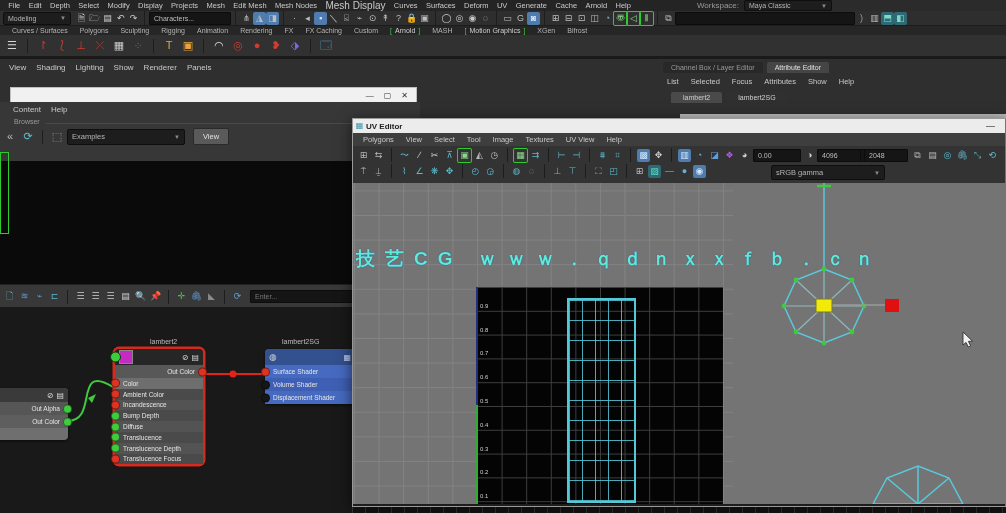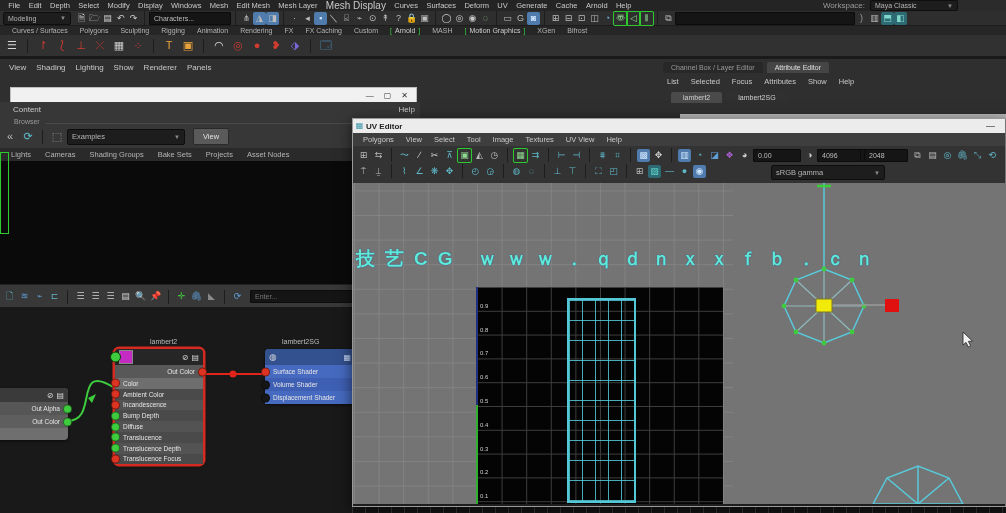--- a/index.html
+++ b/index.html
@@ -38,32 +38,32 @@
              linear-gradient(90deg,#8f8f8f 1px,transparent 1px);
              background-size:24.6px 24.6px;opacity:.55;}
   .tick{position:absolute;font-size:6px;color:#cfcfcf;white-space:nowrap;}
   .wm{position:absolute;font-size:19px;font-weight:bold;color:#5eead4;letter-spacing:10px;white-space:nowrap;text-shadow:0 0 1px #1a2f9a;}
 </style>
 </head>
 <body>
 
 <div id="stage">
 
-  <div class="abs row" style="left:0;top:0;width:958px;height:11px;background:#242424;">
+  <div class="abs row" style="left:0;top:0;width:832px;height:11px;background:#242424;">
     <div class="row" id="mainMenus" style="padding-left:4px;">
         <span class="menu-item" style="font-size:7.5px;padding:0 4.2px;">File</span>
         <span class="menu-item" style="font-size:7.5px;padding:0 4.2px;">Edit</span>
         <span class="menu-item" style="font-size:7.5px;padding:0 4.2px;">Depth</span>
         <span class="menu-item" style="font-size:7.5px;padding:0 4.2px;">Select</span>
         <span class="menu-item" style="font-size:7.5px;padding:0 4.2px;">Modify</span>
         <span class="menu-item" style="font-size:7.5px;padding:0 4.2px;">Display</span>
-        <span class="menu-item" style="font-size:7.5px;padding:0 4.2px;">Windows</span>
+        <span class="menu-item" style="font-size:7.5px;padding:0 4.2px;">Projects</span>
         <span class="menu-item" style="font-size:7.5px;padding:0 4.2px;">Mesh</span>
         <span class="menu-item" style="font-size:7.5px;padding:0 4.2px;">Edit Mesh</span>
-        <span class="menu-item" style="font-size:7.5px;padding:0 4.2px;">Mesh Layer</span>
+        <span class="menu-item" style="font-size:7.5px;padding:0 4.2px;">Mesh Nodes</span>
         <span class="menu-item" style="font-size:10px;padding:0 4.2px;">Mesh Display</span>
         <span class="menu-item" style="font-size:7.5px;padding:0 4.2px;">Curves</span>
         <span class="menu-item" style="font-size:7.5px;padding:0 4.2px;">Surfaces</span>
         <span class="menu-item" style="font-size:7.5px;padding:0 4.2px;">Deform</span>
         <span class="menu-item" style="font-size:7.5px;padding:0 4.2px;">UV</span>
         <span class="menu-item" style="font-size:7.5px;padding:0 4.2px;">Generate</span>
         <span class="menu-item" style="font-size:7.5px;padding:0 4.2px;">Cache</span>
         <span class="menu-item" style="font-size:7.5px;padding:0 4.2px;">Arnold</span>
         <span class="menu-item" style="font-size:7.5px;padding:0 4.2px;">Help</span>
       </div>
@@ -209,21 +209,21 @@
 
   <div class="abs" style="left:0;top:87px;width:420px;height:79px;">
     <div class="abs row" style="left:10px;top:0;width:405px;height:14px;background:#f1f1f1;border:1px solid #bfbfbf;">
       <div class="row" style="margin-left:auto;gap:10px;padding-right:8px;" id="cbButtons">
           <span style="font-size: 8px; color: rgb(51, 51, 51);">—</span>
           <span style="font-size: 8px; color: rgb(51, 51, 51);">▢</span>
           <span style="font-size: 8px; color: rgb(51, 51, 51);">✕</span>
         </div>
     </div>
     <div class="abs" style="left:0;top:15px;width:420px;height:64px;background:#373737;">
-      <div class="row" id="cbMenus" style="padding:3px 0 0 8px;justify-content:space-between;">
+      <div class="row" id="cbMenus" style="padding:3px 0 0 8px;">
           <span class="menu-item">Content</span>
           <span class="menu-item">Help</span>
         </div>
       <div class="row" style="padding:4px 8px 0 8px;">
         <div style="flex:0 0 auto;color:#9a9a9a;font-size:7px;padding:0 6px;">Browser</div>
         <div style="flex:1;height:1px;background:#4a4a4a;margin-top:4px;"></div>
       </div>
       <div class="row" style="padding:3px 0 0 2px;gap:2px;">
         <div class="row" id="cbIcons" style="gap:2px;">
             <span class="icon" style="color: rgb(189, 189, 189);">«</span>
@@ -233,30 +233,20 @@
           </div>
         <span class="dropdown" style="width:108px;height:14px;">
           <span>Examples</span>
             <span class="arr">▼</span>
         </span>
         <span class="btn" style="width:34px;height:15px;margin-left:6px;">View</span>
       </div>
     </div>
   </div>
 
-  <div class="abs row" style="left:0;top:148px;width:352px;height:13px;background:#2a2a2a;">
-    <div class="row" id="hsTabs" style="padding-left:4px;">
-        <span class="tab">Lights</span>
-        <span class="tab">Cameras</span>
-        <span class="tab">Shading Groups</span>
-        <span class="tab">Bake Sets</span>
-        <span class="tab">Projects</span>
-        <span class="tab">Asset Nodes</span>
-      </div>
-  </div>
   <div class="abs" style="left:0;top:161px;width:352px;height:123px;background:#0a0a0a;"></div>
   <div class="abs" style="left:0;top:152px;width:7px;height:80px;border:1px solid #2ecb2e;background:transparent;"></div>
 
   <div class="abs row" style="left:0;top:284px;width:352px;height:23px;background:#383838;border-top:1px solid #222;border-bottom:1px solid #151515;">
     <div class="row" id="neIcons" style="padding-left:3px;gap:2px;">
         <span class="icon sm" style="color: rgb(95, 184, 201);">🗋</span>
         <span class="icon sm" style="color: rgb(95, 159, 216);">≋</span>
         <span class="icon sm" style="color: rgb(95, 159, 216);">⌁</span>
         <span class="icon sm" style="color: rgb(95, 184, 201);">⊏</span>
         <span class="vdiv"></span>

